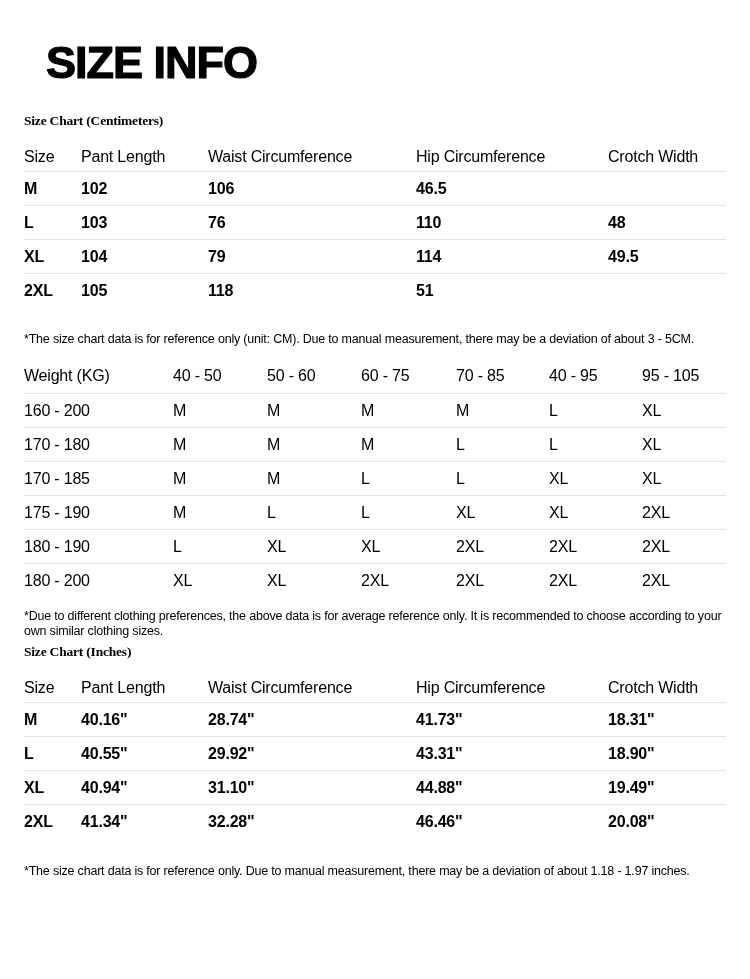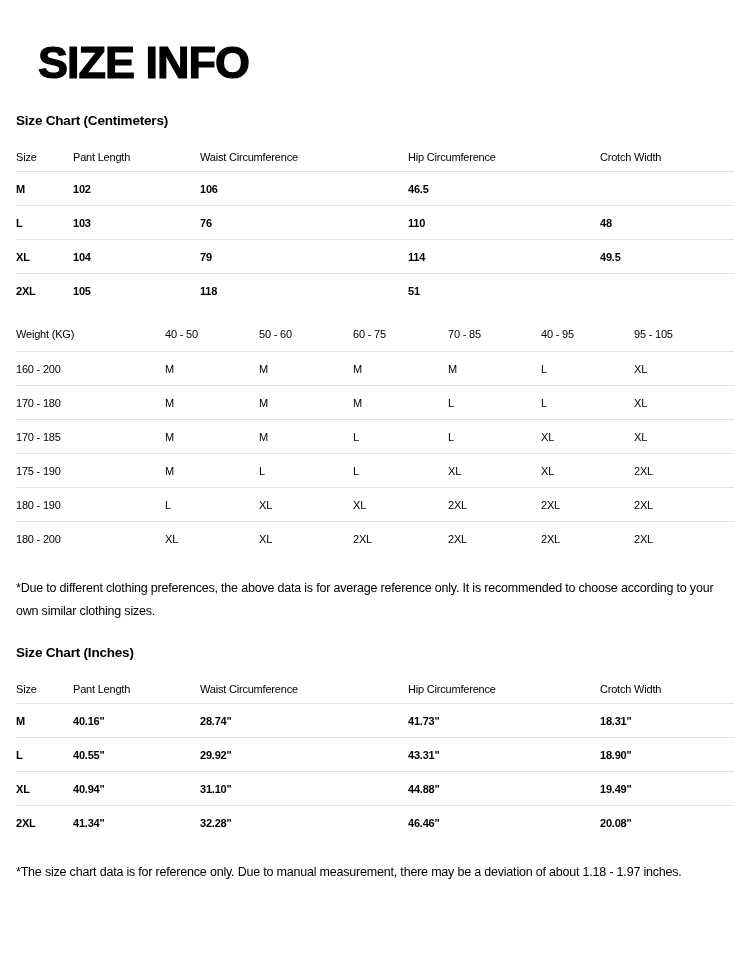--- a/index.html
+++ b/index.html
@@ -5,67 +5,68 @@
   * { box-sizing: border-box; }
   html, body { margin: 0; padding: 0; }
   body {
     width: 750px;
     height: 979px;
     background: #ffffff;
     color: #000000;
     font-family: "Liberation Sans", "DejaVu Sans", sans-serif;
     overflow: hidden;
   }
-  .page { width: 750px; padding: 0 16px; }
+  .page { width: 750px; padding: 0 24px; }
 
   .page-title {
     margin: 40px 0 0 22px;
     font-size: 45px;
     line-height: 1;
     font-weight: 700;
     letter-spacing: -1px;
     -webkit-text-stroke: 1.2px #000;
   }
 
   .section-heading {
     font-size: 13.5px;
     font-weight: 700;
     line-height: 16px;
     margin: 28px 0 14px 0;
     letter-spacing: -0.2px;
-  }
-  .section-heading.inches { margin-top: 22px; }
+    font-family: Liberation Serif, serif;
+  }
+  .section-heading.inches { margin-top: 5px; }
 
   .grid-row {
     display: grid;
     align-items: center;
     height: 34px;
     border-top: 1px solid #e4e4e4;
-    font-size: 11px;
+    font-size: 16px;
     letter-spacing: -0.2px;
   }
   .grid-row.head { border-top: none; height: 28px; }
 
   .size-grid { grid-template-columns: 57px 127px 208px 192px 1fr; }
   .fit-grid  { grid-template-columns: 149px 94px 94px 95px 93px 93px 1fr; }
 
   .tbody .size-grid { font-weight: 700; }
 
   .fit-table { margin-top: 10px; }
   .cm-table { margin-top: 0; }
   .inch-table { margin-top: 0; }
 
   .note {
     font-size: 12.5px;
     letter-spacing: -0.2px;
     line-height: 20px;
     margin: 22px 0 0 0;
   }
   .note.nowrap { white-space: nowrap; }
-  .note.wrap { line-height: 23px; margin-top: 22px; }
+  .note.wrap { line-height: 15px; margin-top: 12px; }
   .note.last { margin-top: 23px; }
 
   span[data-name] { display: block; }
 </style>
 </head>
 <body>
 
 <div class="page" data-name="size-info-page">
 
   <h1 class="page-title" data-name="page-title">SIZE INFO</h1>
@@ -103,20 +104,21 @@
         </div>
         <div class="grid-row size-grid" data-name="table-row">
           <span data-name="size-label-cell">2XL</span>
           <span data-name="measurement-cell">105</span>
           <span data-name="measurement-cell">118</span>
           <span data-name="measurement-cell">51</span>
         </div>
       </div>
   </section>
 
+  <p class="note nowrap" data-name="cm-chart-note">*The size chart data is for reference only (unit: CM). Due to manual measurement, there may be a deviation of about 3 - 5CM.</p>
 
   <section class="fit-table" data-name="weight-height-table">
     <div class="grid-row fit-grid head" id="fit-head" data-name="weight-header-row" style="height:34px;">
       <span data-name="weight-label">Weight (KG)</span>
     <span data-name="weight-range-header">40 - 50</span>
         <span data-name="weight-range-header">50 - 60</span>
         <span data-name="weight-range-header">60 - 75</span>
         <span data-name="weight-range-header">70 - 85</span>
         <span data-name="weight-range-header">40 - 95</span>
         <span data-name="weight-range-header">95 - 105</span>

